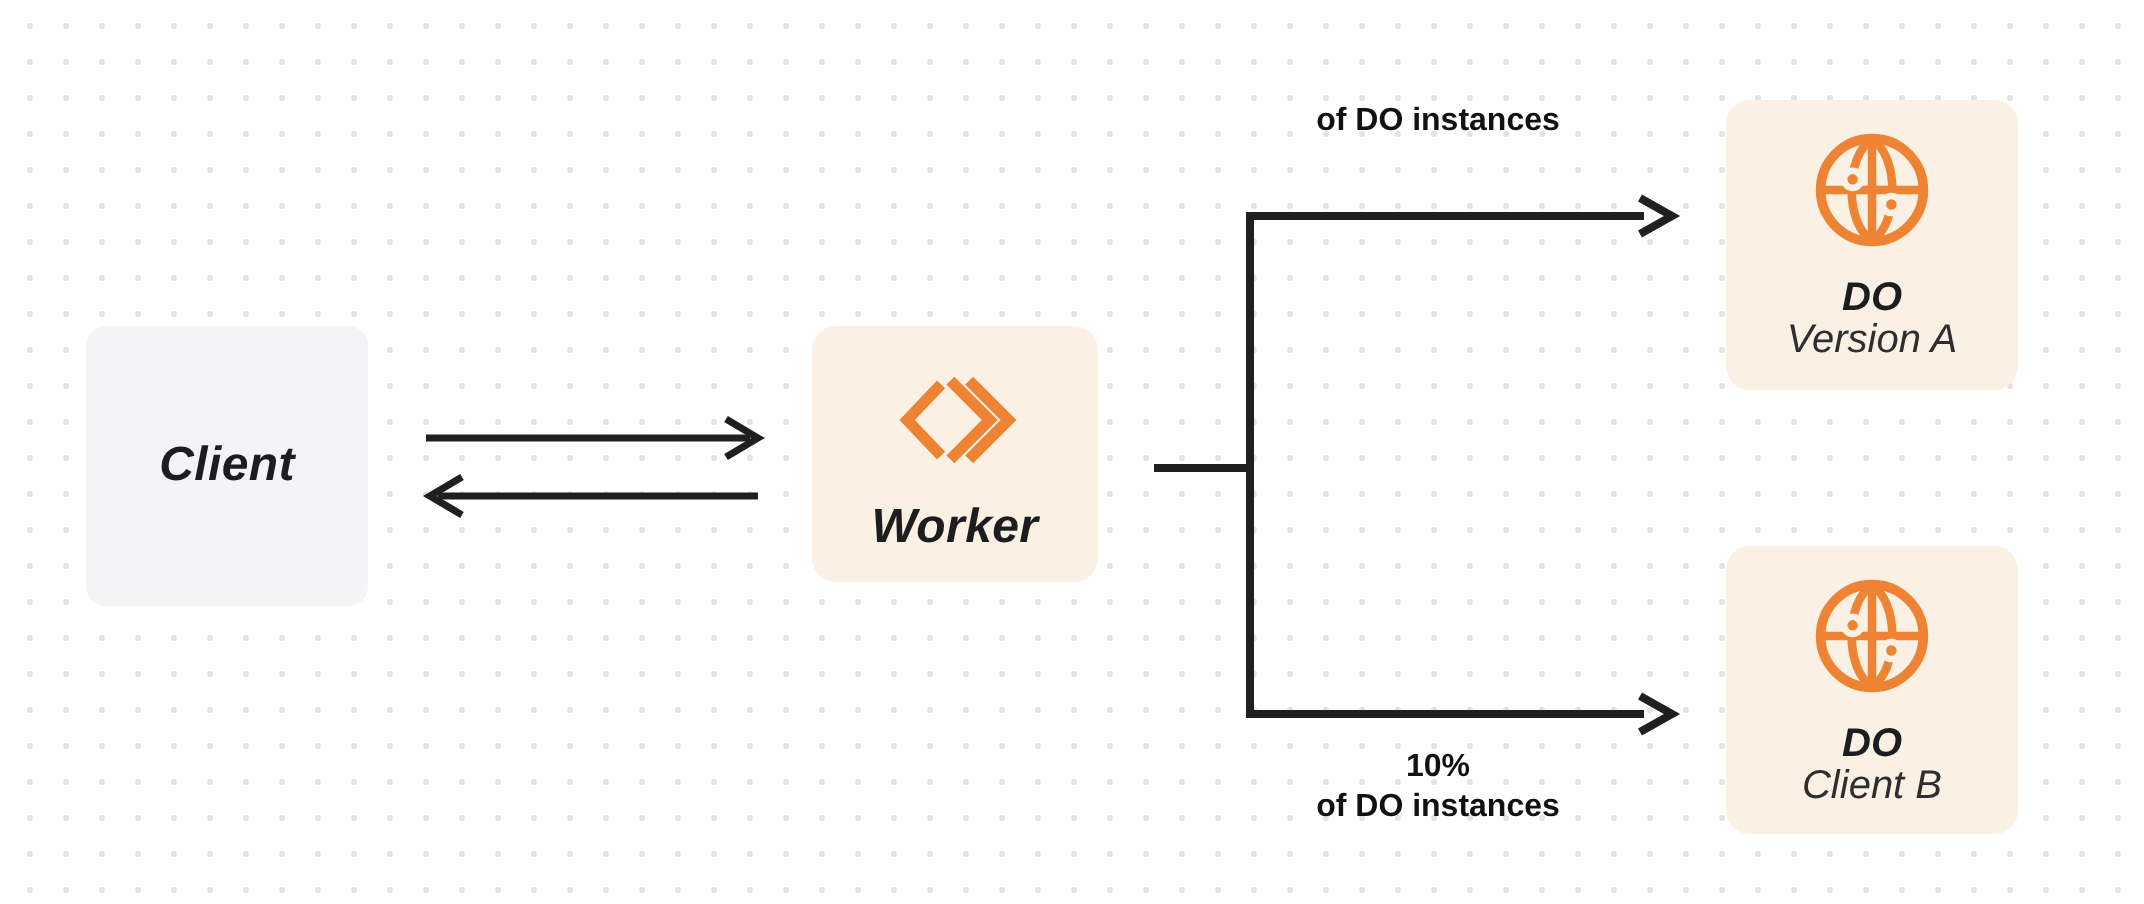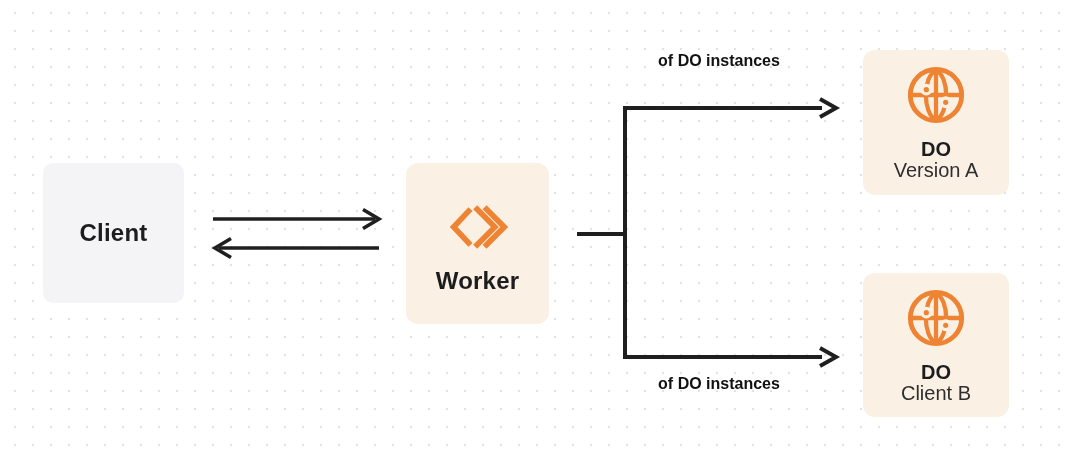--- a/index.html
+++ b/index.html
@@ -23,28 +23,29 @@
     background-image: radial-gradient(circle, var(--dot-color, #e3e3e6) 1.4px, rgba(0,0,0,0) 1.6px);
     background-size: 18px 18px;
     background-position: 6px 4px;
   }
   .node {
     position: absolute;
     display: flex;
     flex-direction: column;
     align-items: center;
     justify-content: center;
+    font-style: italic;
   }
   .node-client {
     left: 43px; top: 163px; width: 141px; height: 140px;
     background: var(--box-gray, #f4f4f6);
     border-radius: 10px;
   }
   .node-worker {
-    left: 406px; top: 163px; width: 143px; height: 161px;
+    left: 406px; top: 163px; width: 143px; height: 128px;
     background: var(--box-cream, #faf1e4);
     border-radius: 12px;
     padding-top: 6px;
   }
   .node-do-a {
     left: 863px; top: 50px; width: 146px; height: 145px;
     background: var(--box-cream, #faf1e4);
     border-radius: 12px;
   }
   .node-do-b {
@@ -137,20 +138,21 @@
       <path class="edge-line" d="M53 262 H252" stroke-width="4"></path>
       <path class="edge-line" d="M250 253 L266 262 L250 271" stroke-width="4"></path>
     </g>
   </svg>
 
   <div class="branch-label branch-label-top">
     <div>of DO instances</div>
   </div>
 
   <div class="branch-label branch-label-bottom">
+    <div>10%</div>
     <div>of DO instances</div>
   </div>
 
   <div class="node node-do-a">
     <svg class="globe-icon-svg" viewBox="0 0 64 64">
       <circle class="orange-stroke" cx="32" cy="32" r="26.5" stroke-width="5"></circle>
       <path class="orange-stroke" d="M6 32 H58" stroke-width="4.4"></path>
       <path class="orange-stroke" d="M32 6 V58" stroke-width="4.4"></path>
       <path class="orange-stroke" d="M32 6 C18 14 18 50 32 58" stroke-width="4.4"></path>
       <path class="orange-stroke" d="M32 6 C46 14 46 50 32 58" stroke-width="4.4"></path>

